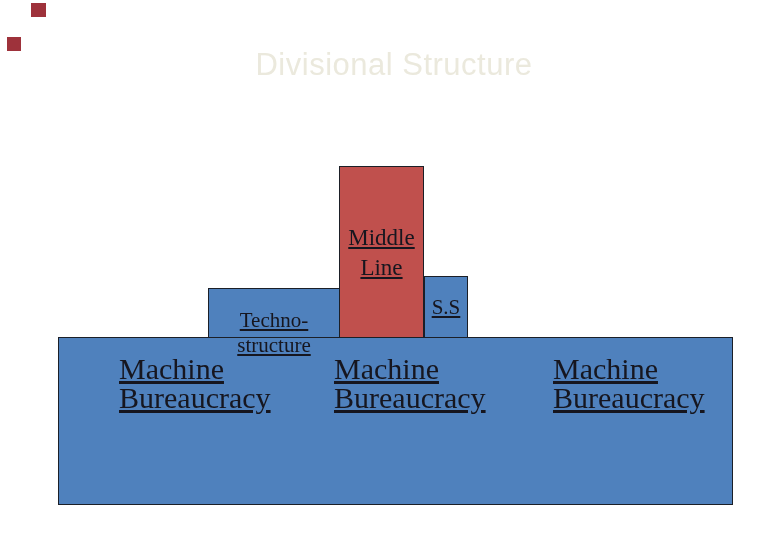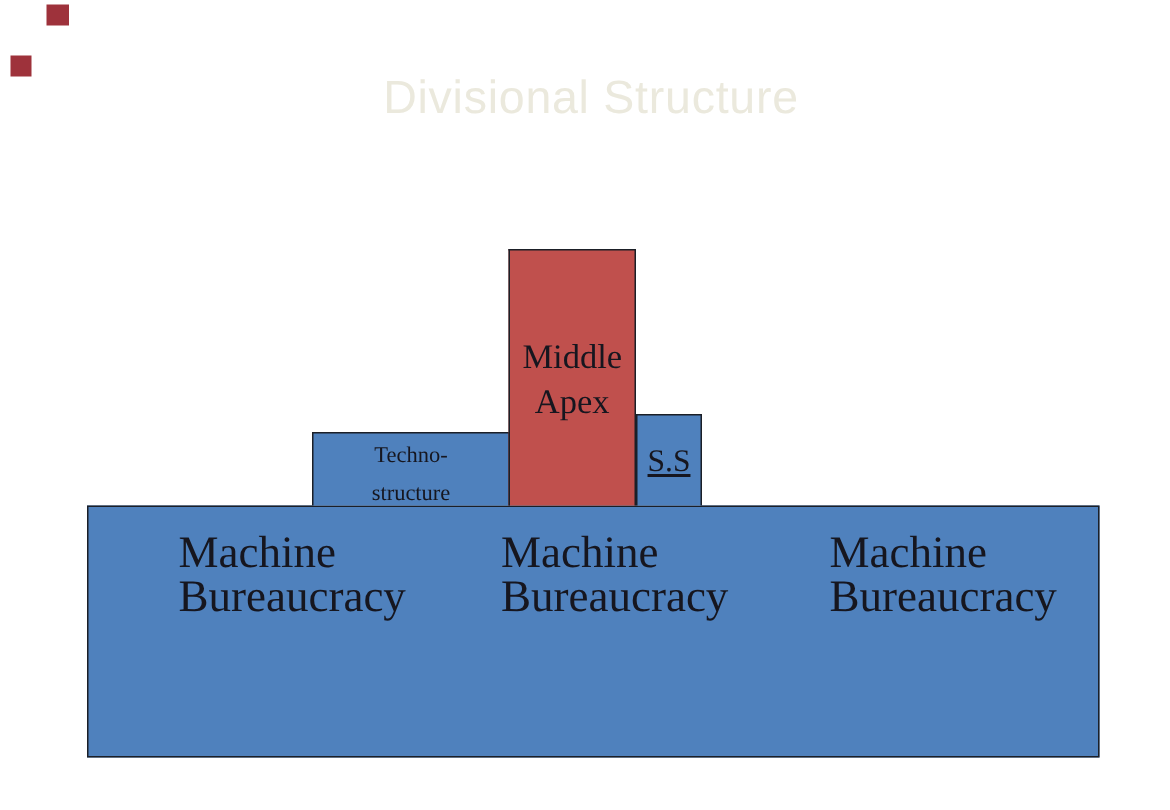--- a/index.html
+++ b/index.html
@@ -36,40 +36,40 @@
   }
   .middle-line {
     left: 339px; top: 166px; width: 85px; height: 171px;
     background: var(--node-red, #C0504D);
     border-bottom: none; z-index: 3;
     font-size: 23px; line-height: 30px; padding-top: 56px;
   }
   .techno {
     left: 208px; top: 288px; width: 132px; height: 49px;
     border-bottom: none; z-index: 2;
-    font-size: 15px; line-height: 25px; padding-top: 3px;
+    font-size: 21px; line-height: 25px; padding-top: 19px;
   }
   .support-staff {
     left: 424px; top: 276px; width: 44px; height: 61px;
     border-bottom: none; z-index: 2; font-size: 21px;
     display: flex; align-items: center; justify-content: center; text-decoration: underline;
   }
   .core {
     left: 58px; top: 337px; width: 675px; height: 168px;
     z-index: 1;
   }
   .core-label {
     position: absolute; top: 16px;
     font-size: 30px; line-height: 29px; text-align: left;
     color: var(--label-text, #16161f); white-space: nowrap;
   }
   .core-label.pos-1 { left: 60px; }
   .core-label.pos-2 { left: 275px; }
   .core-label.pos-3 { left: 494px; }
-  .line { display: block; }
+  .line { display: block; text-decoration: underline; }
 </style>
 </head>
 <body>
 
 <div class="slide">
 
   <div class="decor decor-1"></div>
   <div class="decor decor-2"></div>
 
   <div class="slide-title">Divisional Structure</div>
@@ -93,17 +93,17 @@
     <span class="line">Techno-</span>
     <span class="line">structure</span>
   </div>
 
   <div class="shape support-staff">
     <span>S.S</span>
   </div>
 
   <div class="shape middle-line">
     <span class="line">Middle</span>
-    <span class="line">Apex</span>
+    <span class="line">Line</span>
   </div>
 
 
 </div>
 
 </body></html>

